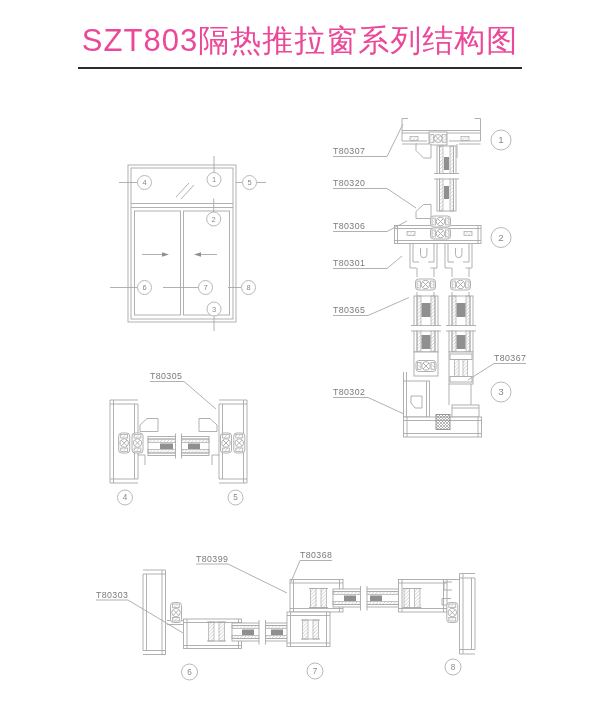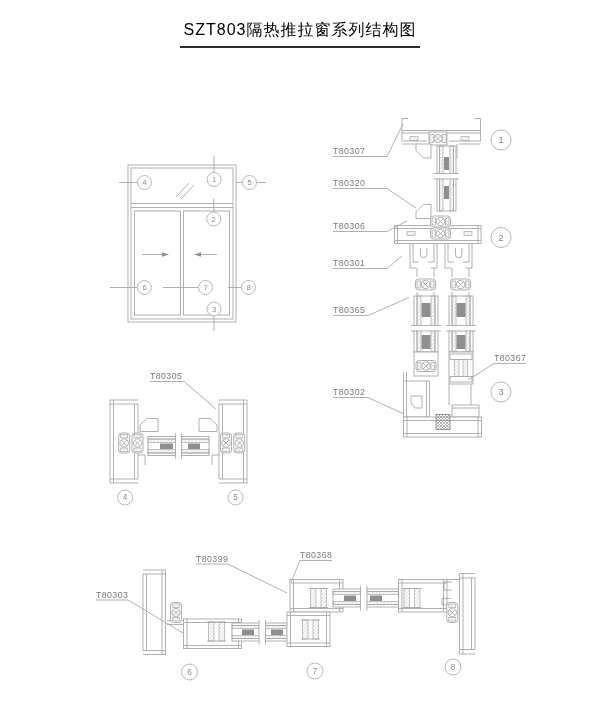--- a/index.html
+++ b/index.html
@@ -1,20 +1,20 @@
 <!DOCTYPE html>
 <html><head>
 <meta charset="utf-8">
 <style>
   html,body{margin:0;padding:0;background:#f4f4f4;}
   .page{position:relative;width:600px;height:719px;background:#ffffff;margin:0 auto;overflow:hidden;
         font-family:"Liberation Sans", sans-serif;}
   .title-wrap{position:absolute;top:0;left:0;width:600px;text-align:center;}
   h1.drawing-title{display:inline-block;margin:20px auto 0;padding:0 4px 5px;
-        font-size:16px;font-weight:400;letter-spacing:1px;color:#000000;
+        font-size:31px;font-weight:400;letter-spacing:1px;color:#ec4899;
         border-bottom:2px solid #2c2c2c;font-family:"Liberation Sans", sans-serif;}
   svg.drawing{position:absolute;top:0;left:0;}
   .ln{stroke:#a8a8a8;stroke-width:0.9;fill:none;}
   .lnf{stroke:#a8a8a8;stroke-width:0.9;fill:#ffffff;}
   .hf{fill:url(#hx);stroke:#a8a8a8;stroke-width:0.7;}
   .blk{fill:#8f8f8f;stroke:none;}
   .wh{fill:#ffffff;stroke:none;}
   .lbl{font-family:"Liberation Sans", sans-serif;font-size:8.8px;letter-spacing:0.4px;fill:#7a7a7a;stroke:none;}
   .cnum{font-family:"Liberation Sans", sans-serif;font-size:7.5px;fill:#8a8a8a;stroke:none;text-anchor:middle;}
   .cnum-m{font-family:"Liberation Sans", sans-serif;font-size:8.2px;fill:#8a8a8a;stroke:none;text-anchor:middle;}

